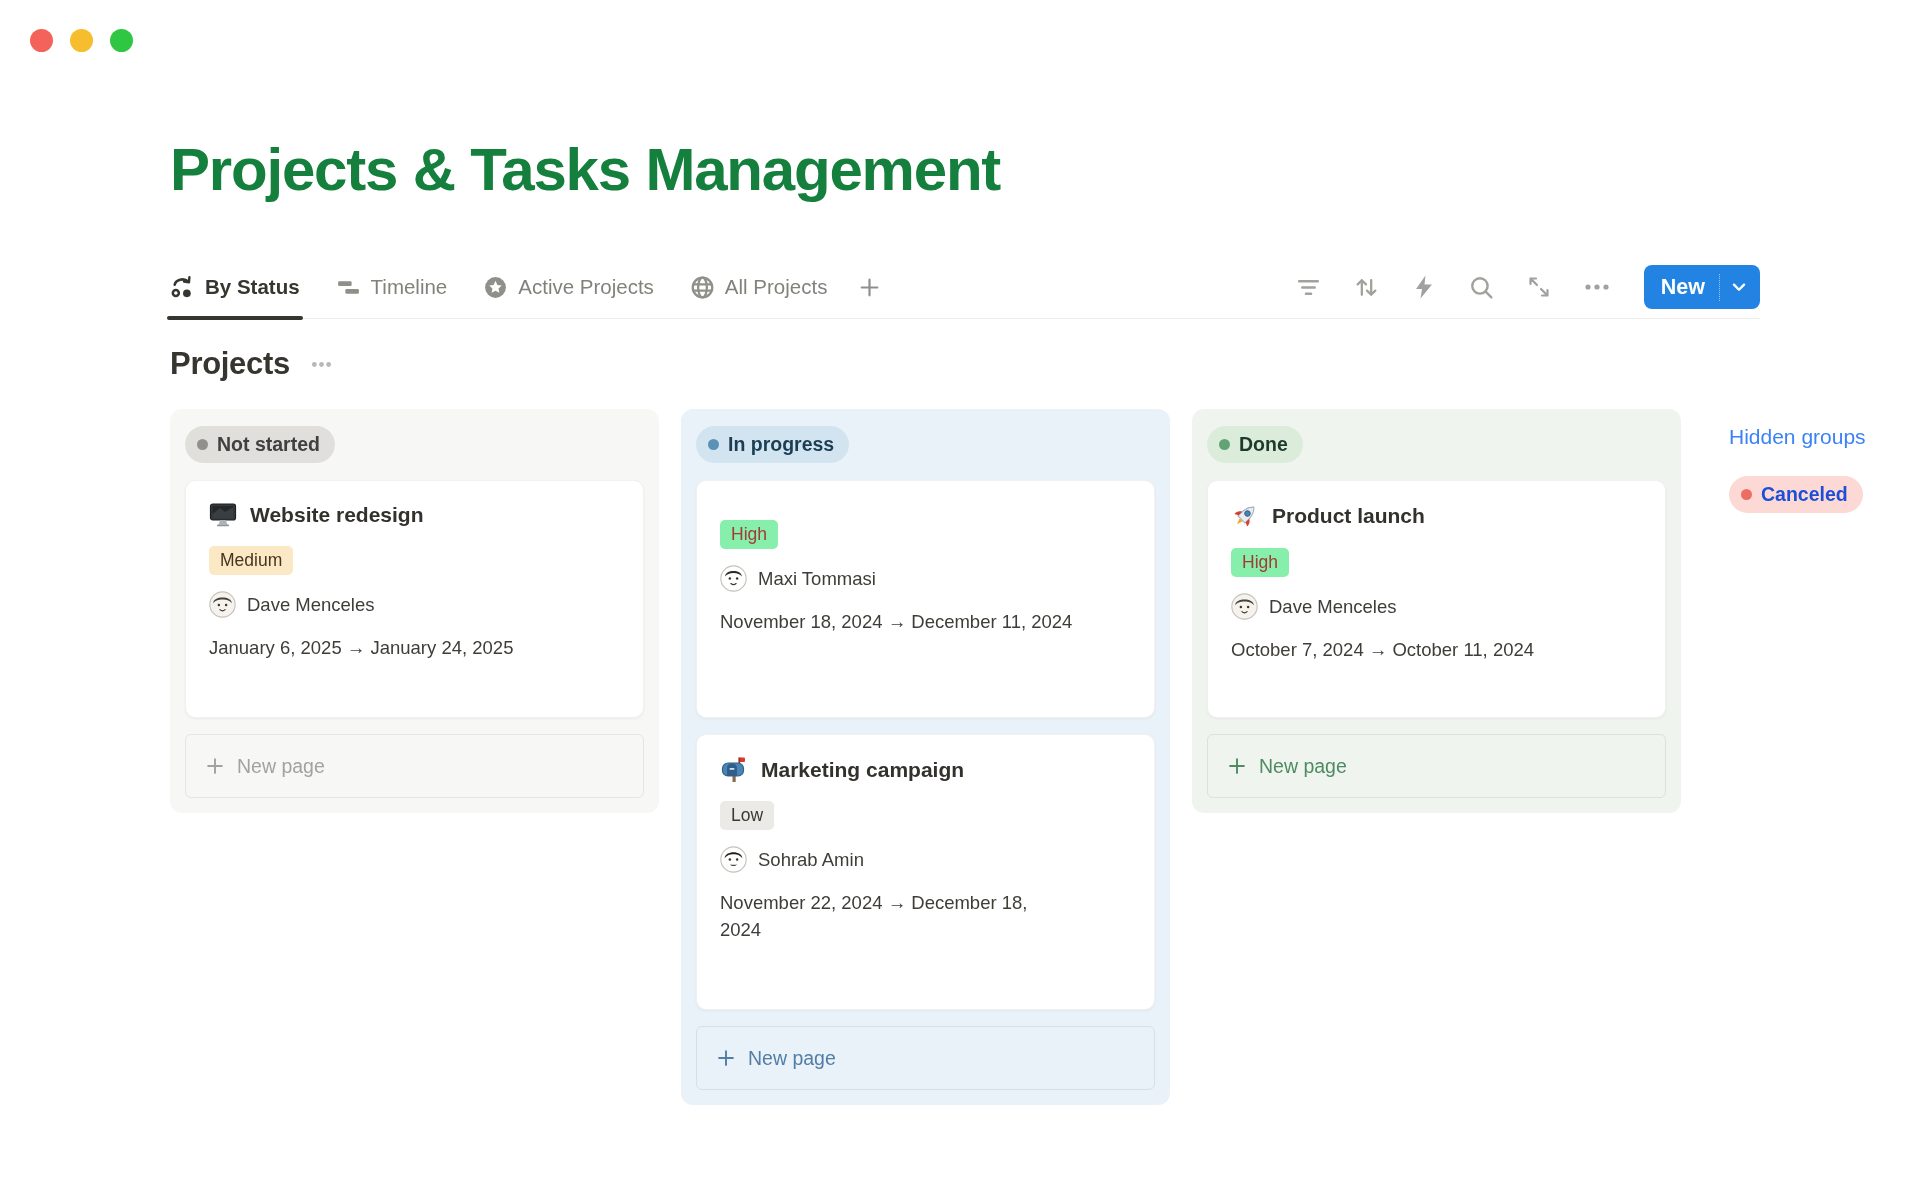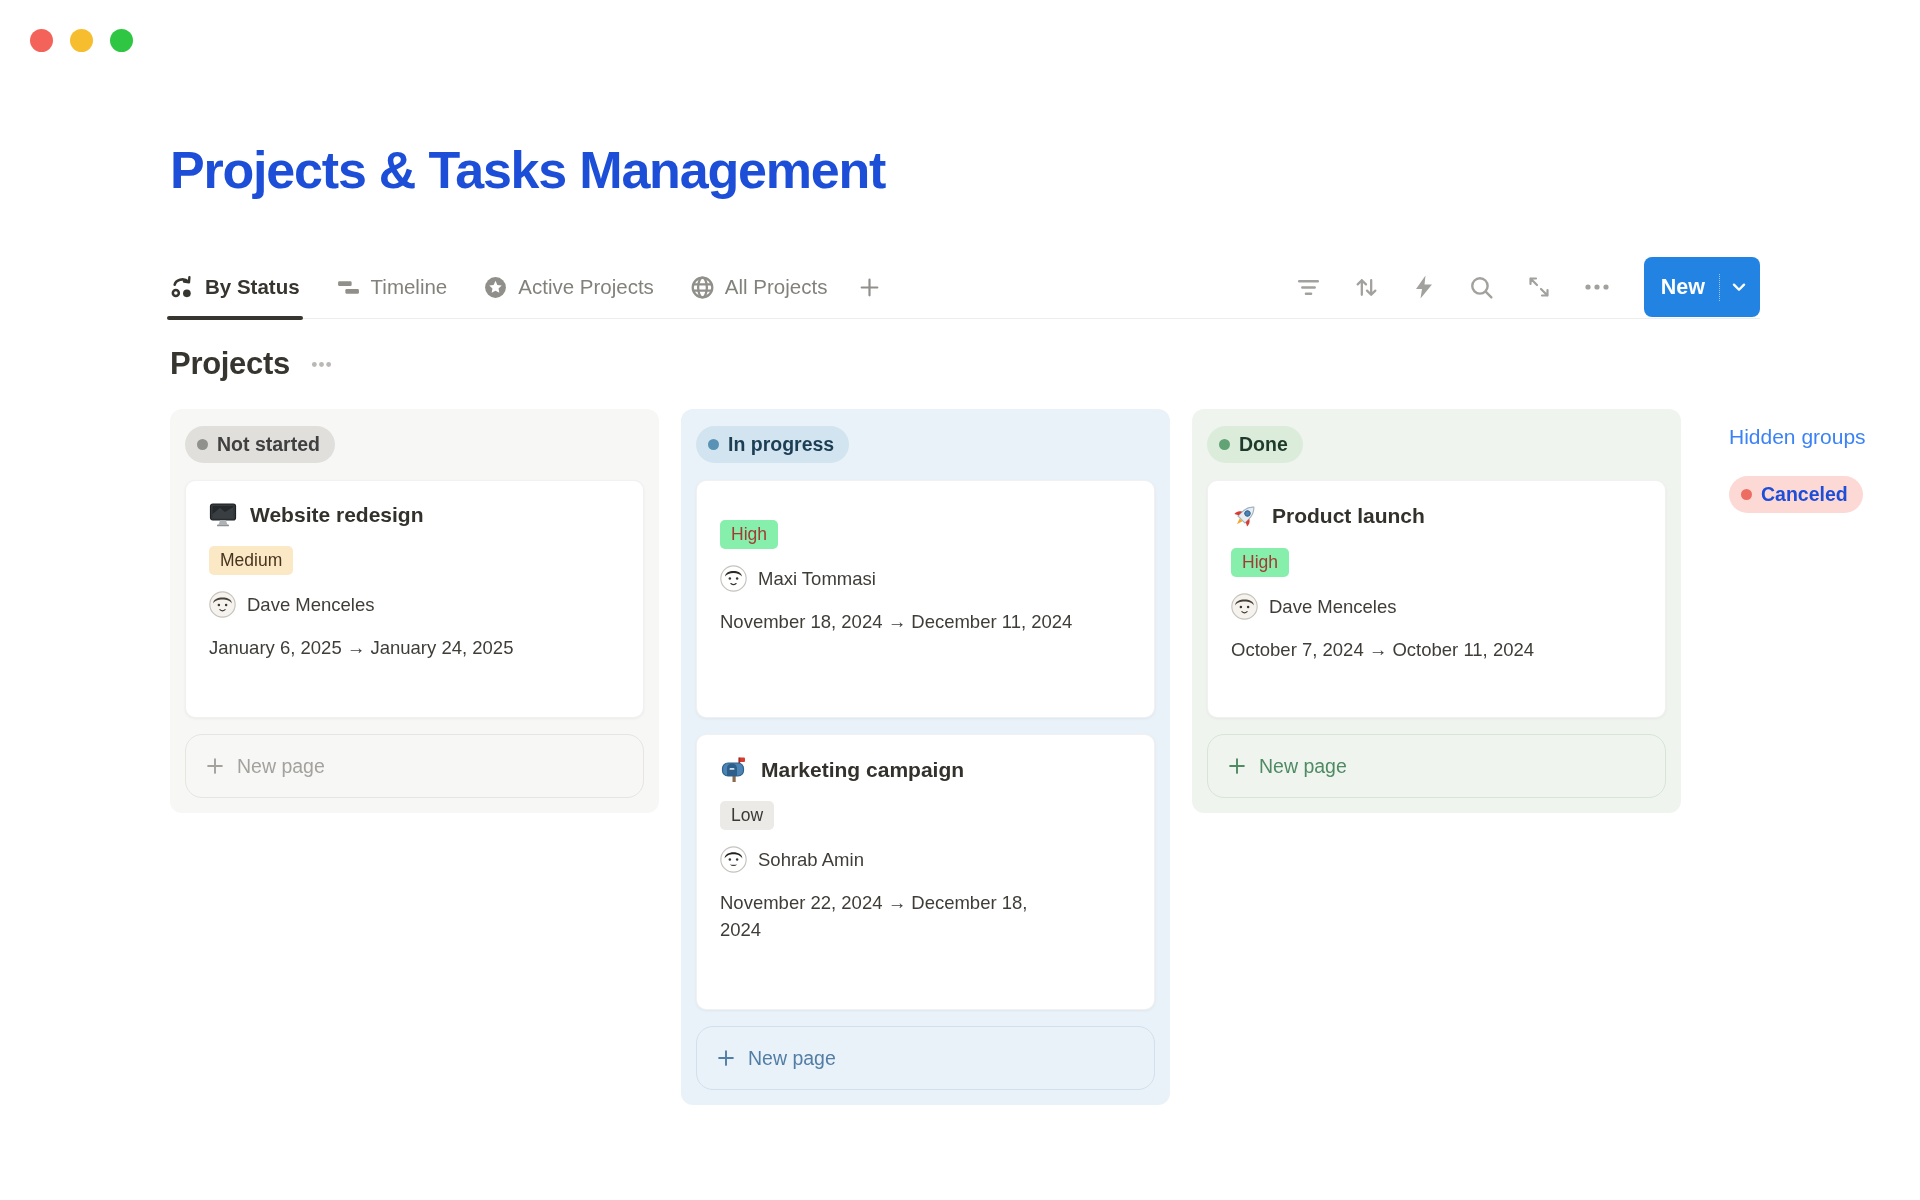--- a/index.html
+++ b/index.html
@@ -9,38 +9,38 @@
 
   
   .titlebar{position:absolute;top:0;left:0;right:0;height:64px;}
   .tl{position:absolute;top:29px;width:23px;height:23px;border-radius:50%;}
   .tl.red{left:30px;background:#f4635a;}
   .tl.yellow{left:70px;background:#f6bd2e;}
   .tl.green{left:110px;background:#2fc643;}
 
   
   .main{padding:0 160px 0 170px;}
-  h1.page-title{margin:134px 0 0;font-size:52px;line-height:72px;font-weight:800;
-      letter-spacing:-1.2px;color:#1d4ed8;}
+  h1.page-title{margin:134px 0 0;font-size:60px;line-height:72px;font-weight:800;
+      letter-spacing:-1.2px;color:#15803d;}
 
   
   .tabbar{margin-top:50px;display:flex;align-items:center;gap:36px;height:62px;
       border-bottom:1px solid #ededeb;position:relative;}
   .tab{display:flex;align-items:center;gap:10px;font-size:20.5px;color:#82817c;font-weight:500;
       cursor:pointer;position:relative;height:100%;}
   .tab svg{flex:none;}
   .tab.active{color:#37352f;font-weight:700;}
   .tab.active::after{content:"";position:absolute;left:-3px;right:-3px;bottom:-2px;height:4px;
       background:#37352f;border-radius:2px;}
   .tab-add{display:flex;align-items:center;color:#908f8b;cursor:pointer;margin-left:-6px;}
 
   .toolbar{margin-left:auto;display:flex;align-items:center;gap:31px;color:#a2a19d;}
   .tbtn{display:flex;align-items:center;justify-content:center;cursor:pointer;}
   .new-btn{display:flex;align-items:center;background:#2383e2;color:#fff;border-radius:8px;
-      height:60px;margin-left:2px;cursor:pointer;}
+      height:44px;margin-left:2px;cursor:pointer;}
   .new-btn .lbl{padding:0 14px 0 17px;font-size:21.5px;font-weight:700;}
   .new-btn .split{height:27px;border-left:1.6px dotted rgba(255,255,255,.55);}
   .new-btn .chev{padding:0 10px 0 8px;display:flex;align-items:center;}
 
   
   .board-header{margin-top:27px;display:flex;align-items:center;gap:19px;}
   .board-header h2{margin:0;font-size:31px;font-weight:800;color:#37352f;letter-spacing:-.3px;}
   .board-menu{color:#b9b8b4;cursor:pointer;display:flex;}
 
   
@@ -69,21 +69,21 @@
   .card-title{display:flex;align-items:center;gap:13px;font-size:21px;font-weight:600;color:#33312c;}
   .card-title svg{flex:none;}
   .badge{display:inline-block;margin-top:18px;font-size:17.5px;padding:4px 11px;border-radius:5px;}
   .badge.medium{background:#fbe9c6;color:#473420;}
   .badge.high{background:#86efac;color:#a23b33;}
   .badge.low{background:#eceae7;color:#3c3a35;}
   .person{margin-top:16px;display:flex;align-items:center;gap:11px;font-size:18.5px;color:#3f3d38;}
   .dates{margin-top:17px;font-size:18.5px;color:#3f3d38;line-height:1.45;}
   .dates.wrap{max-width:338px;}
 
-  .new-page{margin-top:16px;height:62px;border-radius:17px;display:flex;align-items:center;
+  .new-page{margin-top:16px;height:62px;border-radius:6px;display:flex;align-items:center;
       gap:11px;padding:0 18px;font-size:19.5px;cursor:pointer;background:transparent;}
   .col-gray .new-page{color:#a3a29e;border:1px solid #e6e5e2;}
   .col-blue .new-page{color:#527ea6;border:1px solid #d2e0ec;}
   .col-green .new-page{color:#4f8a63;border:1px solid #d7e4d6;}
 
   
   .hidden-groups{flex:none;width:190px;margin-left:26px;padding-top:16px;}
   .hidden-groups .hg-label{font-size:21px;color:#3b82f6;margin-bottom:27px;white-space:nowrap;}
 </style>
 </head>

